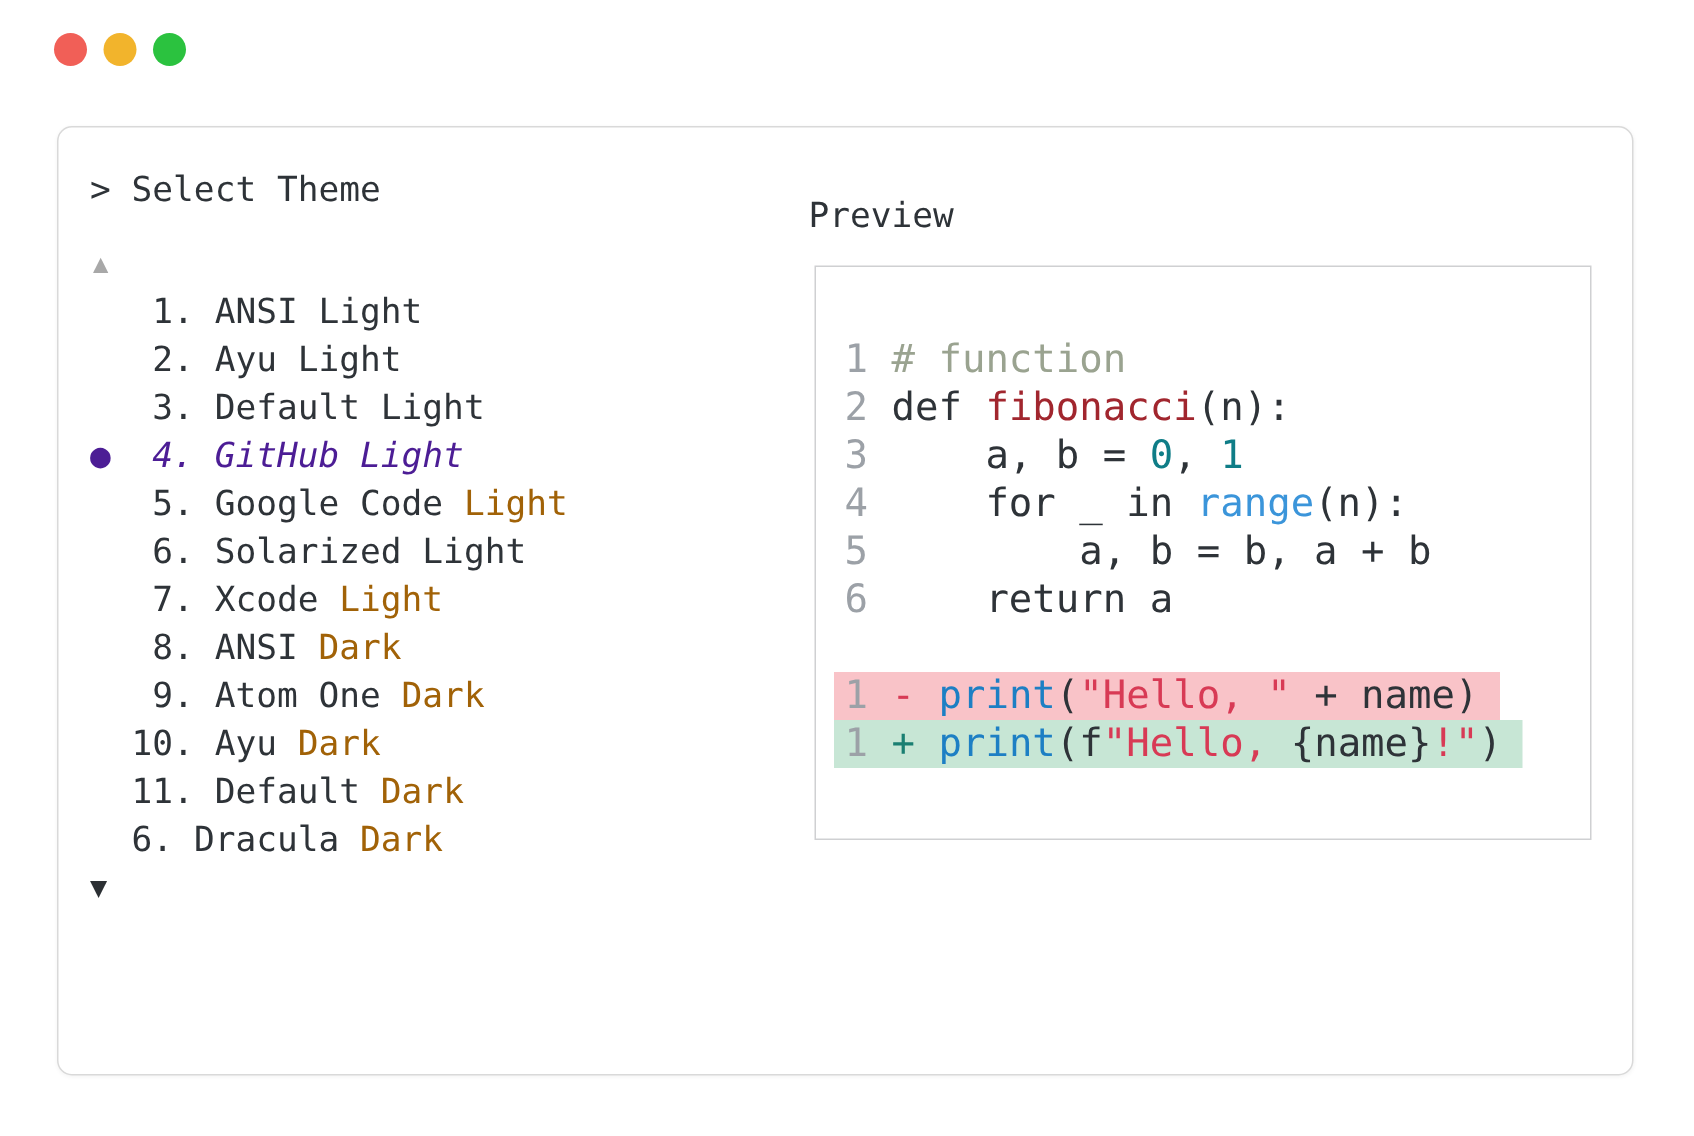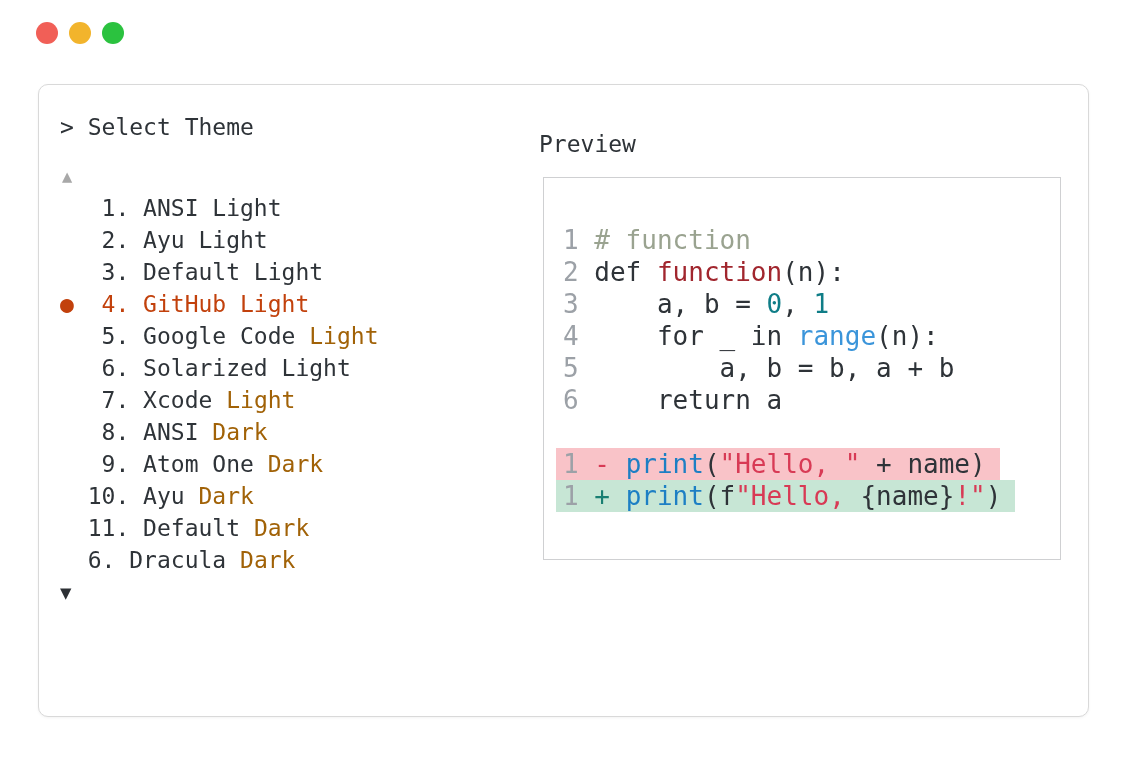--- a/index.html
+++ b/index.html
@@ -22,21 +22,21 @@
 
   .prompt{position:absolute;left:21px;top:26px;}
   .preview-title{position:absolute;left:500px;top:43px;}
 
   .arrow-up{position:absolute;left:23px;top:75px;font-size:17px;line-height:32px;color:#a8a8a8;}
   .arrow-down{position:absolute;left:21px;top:491px;font-size:19px;line-height:32px;color:#2c3034;}
 
   .theme-list{position:absolute;left:21px;top:107px;}
   .theme-row{height:32px;font-size:23px;line-height:32px;white-space:pre;cursor:default;}
   .theme-row .muted{color:#a16207;}
-  .theme-row.sel, .theme-row.sel .num, .theme-row.sel .marker{color:#c2410c;}
+  .theme-row.sel, .theme-row.sel .num, .theme-row.sel .marker{color:#4c1d95;font-style:italic;}
 
   .footer{position:absolute;left:21px;top:555px;color:#a7aaae;}
 
   
   .preview-box{position:absolute;left:504px;top:92px;width:516px;height:381px;
                background:#fff;border:1.5px solid #cfd0d2;}
   .code{padding:46px 0 0 19px;}
   .code-line{height:32px;font-size:26px;line-height:32px;white-space:pre;}
 
   .hl{display:inline-block;margin-left:-7px;padding-left:7px;padding-right:14px;line-height:32px;}
@@ -86,21 +86,21 @@
       <div class="theme-row"><span class="marker">  </span><span class="num">11. </span><span>Default</span><span class="muted"> Dark</span></div>
       <div class="theme-row"><span class="marker">  </span><span class="num">6. </span><span>Dracula</span><span class="muted"> Dark</span></div>
     </div>
 
   <div class="arrow-down">▼</div>
 
 
   <div class="preview-box">
     <div class="code">
         <div class="code-line"><span class="tok-linenum">1 </span><span class="tok-comment"># function</span></div>
-        <div class="code-line"><span class="tok-linenum">2 </span><span class="tok-default">def </span><span class="tok-funcdef">function</span><span class="tok-default">(n):</span></div>
+        <div class="code-line"><span class="tok-linenum">2 </span><span class="tok-default">def </span><span class="tok-funcdef">fibonacci</span><span class="tok-default">(n):</span></div>
         <div class="code-line"><span class="tok-linenum">3 </span><span class="tok-default">    a, b = </span><span class="tok-number">0</span><span class="tok-default">, </span><span class="tok-number">1</span></div>
         <div class="code-line"><span class="tok-linenum">4 </span><span class="tok-default">    for _ in </span><span class="tok-builtin">range</span><span class="tok-default">(n):</span></div>
         <div class="code-line"><span class="tok-linenum">5 </span><span class="tok-default">        a, b = b, a + b</span></div>
         <div class="code-line"><span class="tok-linenum">6 </span><span class="tok-default">    return a</span></div>
         <div class="code-line"></div>
         <div class="code-line"><span class="hl hl-removed"><span class="tok-linenum">1 </span><span class="tok-minus">- </span><span class="tok-call">print</span><span class="tok-default">(</span><span class="tok-string">"Hello, "</span><span class="tok-default"> + name)</span></span></div>
         <div class="code-line"><span class="hl hl-added"><span class="tok-linenum">1 </span><span class="tok-plus">+ </span><span class="tok-call">print</span><span class="tok-default">(f</span><span class="tok-string">"Hello, </span><span class="tok-default">{name}</span><span class="tok-string">!"</span><span class="tok-default">)</span></span></div>
       </div>
   </div>
 

